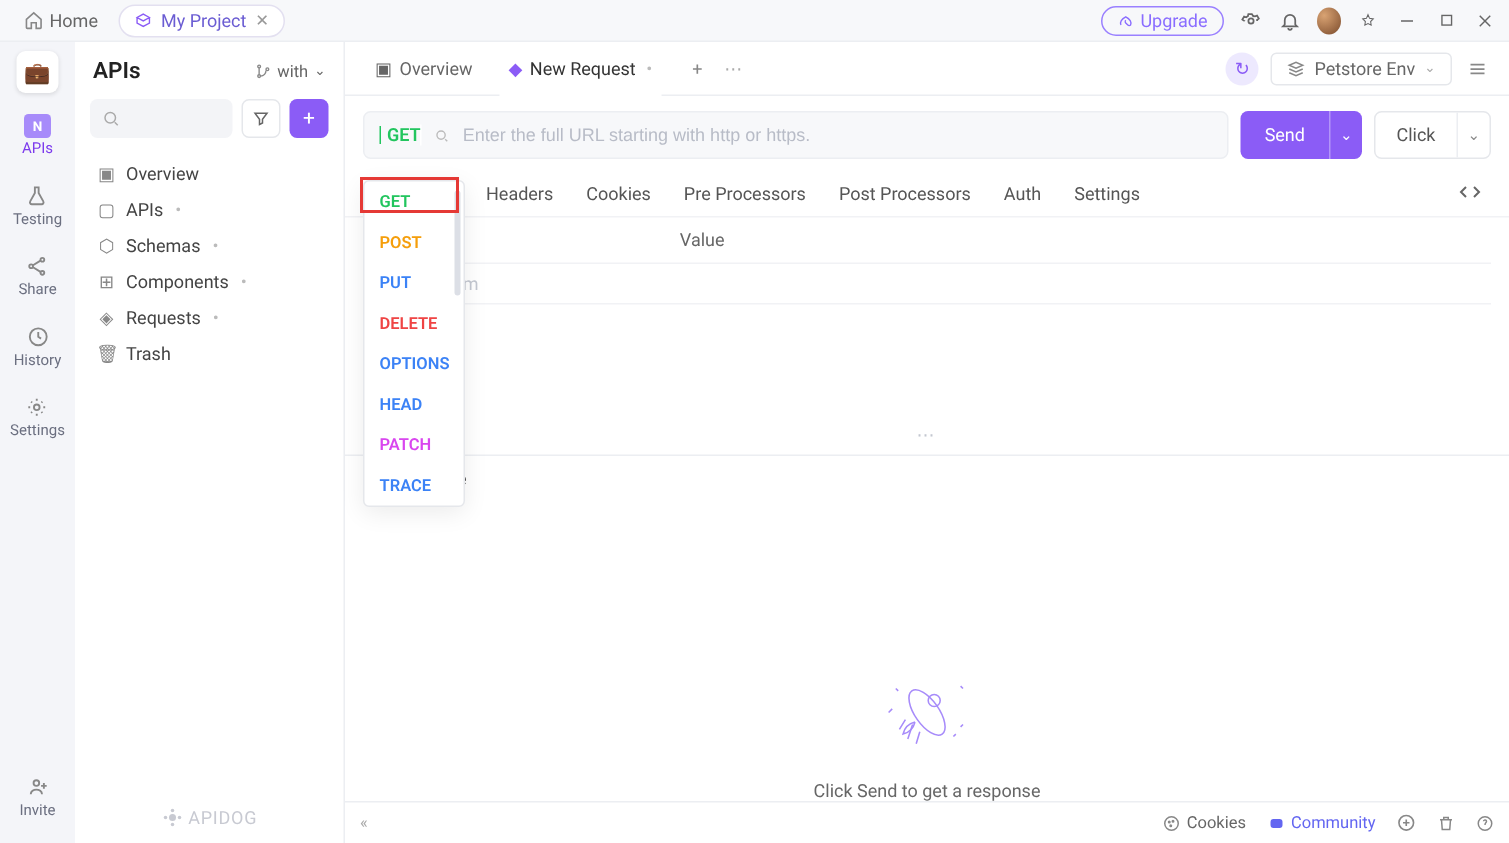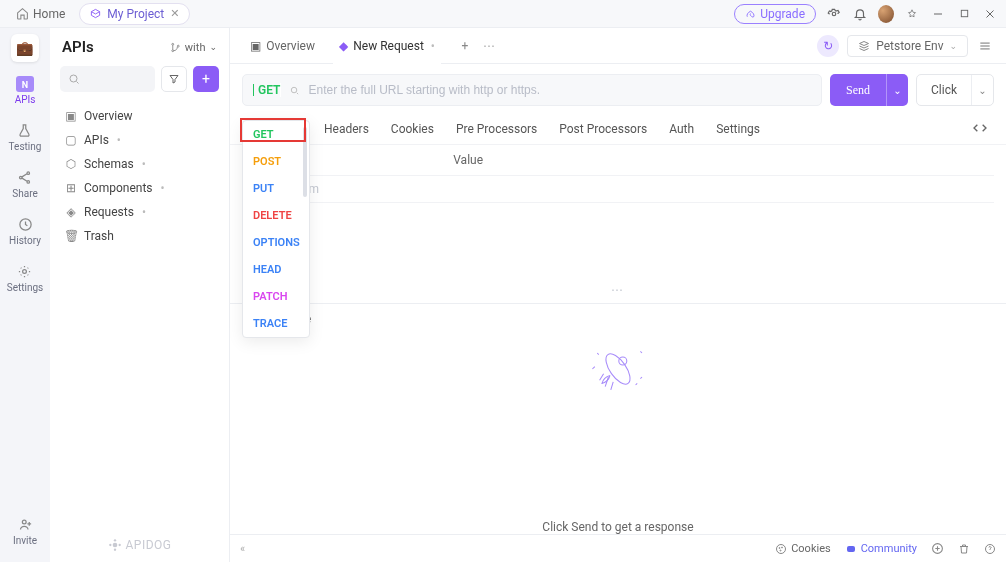--- a/index.html
+++ b/index.html
@@ -46,35 +46,35 @@
   .tabs .envsel { display: flex; align-items: center; gap: 6px; padding: 3px 10px; border: 1px solid #e5e7eb; border-radius: 4px; color: #666; background: #fff; margin-right: 8px; }
   .tabs .menuico { width: 18px; height: 18px; display: flex; align-items: center; justify-content: center; color: #888; margin-right: 4px; }
   .urlrow { display: flex; align-items: center; gap: 8px; padding: 10px 12px 8px; }
   .urlbox { flex: 1; height: 32px; background: #f7f8fa; border: 1px solid #eceef2; border-radius: 5px; display: flex; align-items: center; padding: 0 10px; gap: 8px; }
   .urlbox .method { color: #22c55e; font-weight: 600; font-size: 12px; border-right: 1px solid #fff; display:flex; align-items:center; gap:4px; }
   .urlbox .method .cursor { width:1px; height:12px; background:#22c55e; display:inline-block; }
   .urlbox .chev { color: #aaa; font-size: 10px; }
   .urlbox .url-input { flex: 1; background: transparent; border: none; outline: none; color: #555; font-size: 12px; }
   .urlbox .url-input::placeholder { color: #b8bcc7; }
   .sendbtn { background: #8b5cf6; color: #fff; height: 32px; border-radius: 5px; display: flex; align-items: center; }
-  .sendbtn .lbl { padding: 0 16px; font-family: Liberation Serif, serif; }
+  .sendbtn .lbl { padding: 0 16px; }
   .sendbtn .dd { width: 22px; border-left: 1px solid rgba(255,255,255,.35); display: flex; align-items: center; justify-content: center; height: 100%; font-size: 10px; }
   .savebtn { height: 32px; border: 1px solid #e5e7eb; border-radius: 5px; display: flex; align-items: center; color: #555; }
   .savebtn .lbl { padding: 0 14px; }
   .savebtn .dd { width: 22px; border-left: 1px solid #eceef2; display: flex; align-items: center; justify-content: center; height: 100%; font-size: 10px; color: #888; }
   .reqtabs { display: flex; align-items: flex-end; gap: 22px; padding: 6px 18px 8px; border-bottom: 1px solid #f1f2f5; color: #555; font-size: 12px; position: relative; }
   .reqtabs .first { width: 54px; }
   .reqtabs .codeico { margin-left: auto; color: #777; }
   .tablehead { display: flex; border-bottom: 1px solid #f1f2f5; margin: 0 12px; }
   .tablehead .cell { flex: 1; padding: 8px 10px; color: #666; font-size: 12px; }
   .addrow { margin: 0 12px; padding: 6px 10px; color: #c3c7d0; font-size: 12px; border-bottom: 1px solid #f1f2f5; }
   .divider-dots { text-align: center; color: #c3c7d0; padding: 6px 0; letter-spacing: 2px; }
   .response-sec { border-top: 1px solid #eceef2; }
   .response-head { display: flex; align-items: center; gap: 6px; padding: 8px 14px; color: #333; }
-  .response-body { flex: 1; display: flex; flex-direction: column; align-items: center; justify-content: space-between; color: #888; }
+  .response-body { flex: 1; display: flex; flex-direction: column; align-items: center; justify-content: flex-end; color: #888; }
   .rocket { width: 80px; height: 70px; margin-bottom: 10px; color: #a78bfa; }
   .statusbar { height: 28px; border-top: 1px solid #eceef2; display: flex; align-items: center; padding: 0 10px; color: #666; font-size: 11px; }
   .statusbar .spacer { flex: 1; }
   .statusbar .sitem { display: flex; align-items: center; gap: 4px; margin-left: 14px; }
   .statusbar .sitem.comm { color: #6366f1; }
   .method-dd { position: absolute; top: 120px; left: 242px; width: 68px; background: #fff; border: 1px solid #e5e7eb; border-radius: 4px; box-shadow: 0 4px 16px rgba(0,0,0,.08); z-index: 50; overflow: hidden; }
   .method-dd .mitem { padding: 7px 10px; font-size: 11px; font-weight: 600; cursor: pointer; }
   .method-dd .scrollbar { position: absolute; right: 2px; top: 6px; width: 4px; height: 70px; background: #dcdfe6; border-radius: 2px; }
   .highlight-box { position: absolute; top: 118px; left: 240px; width: 66px; height: 24px; border: 2px solid #e53935; z-index: 60; pointer-events: none; }
   svg { display: block; }

